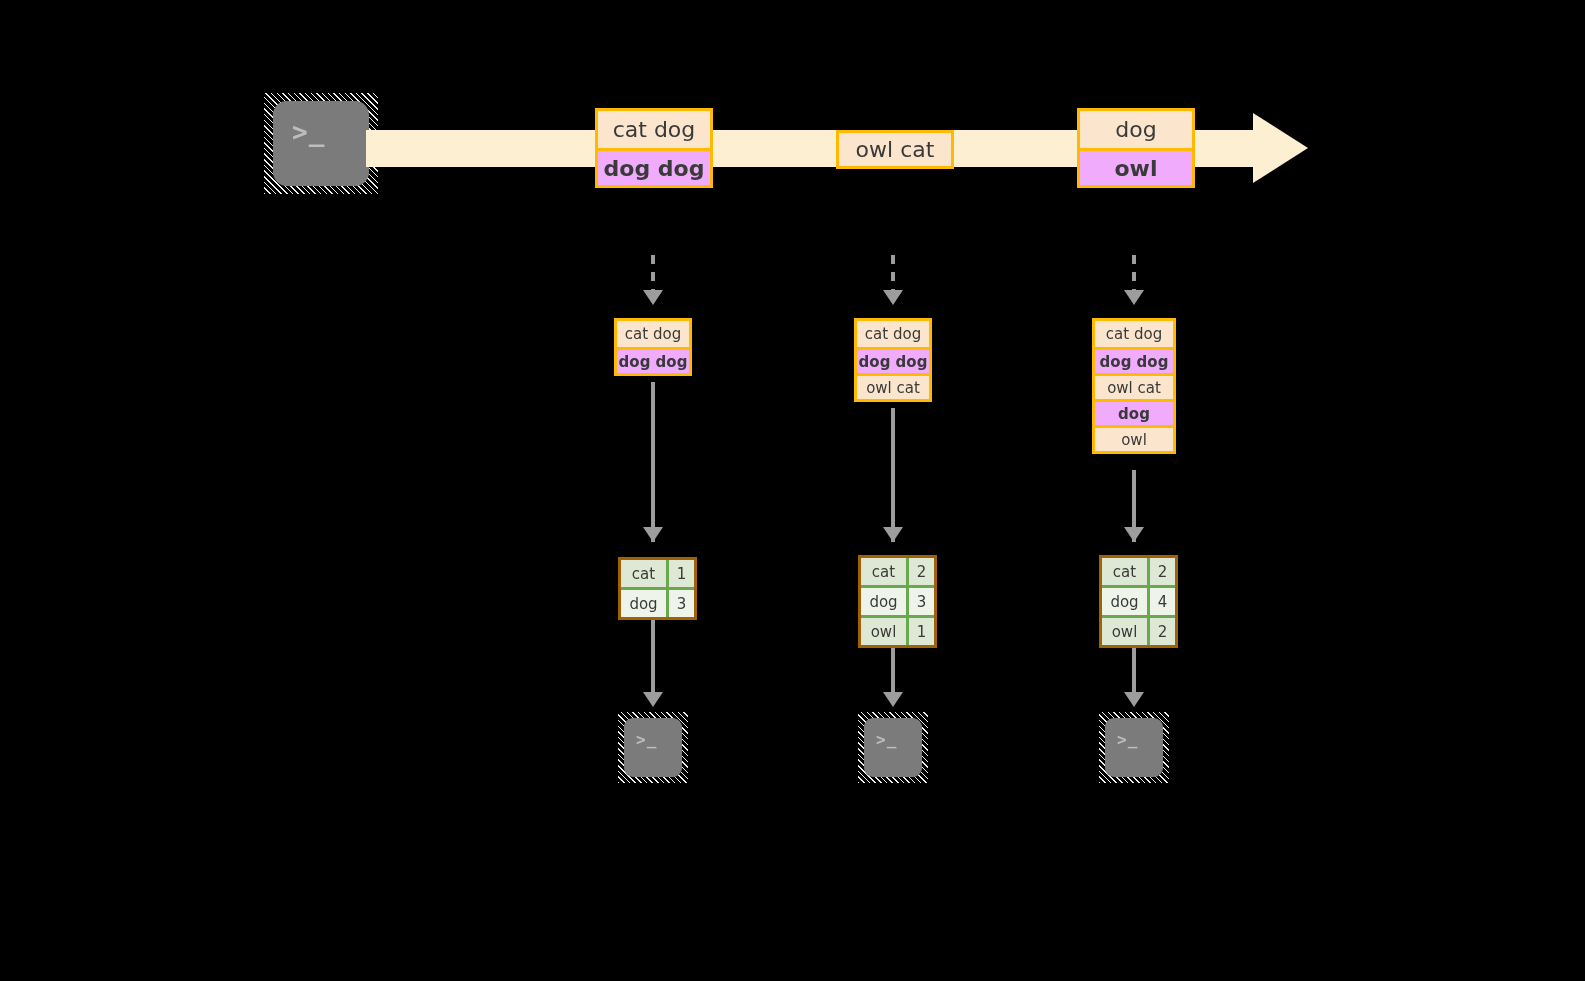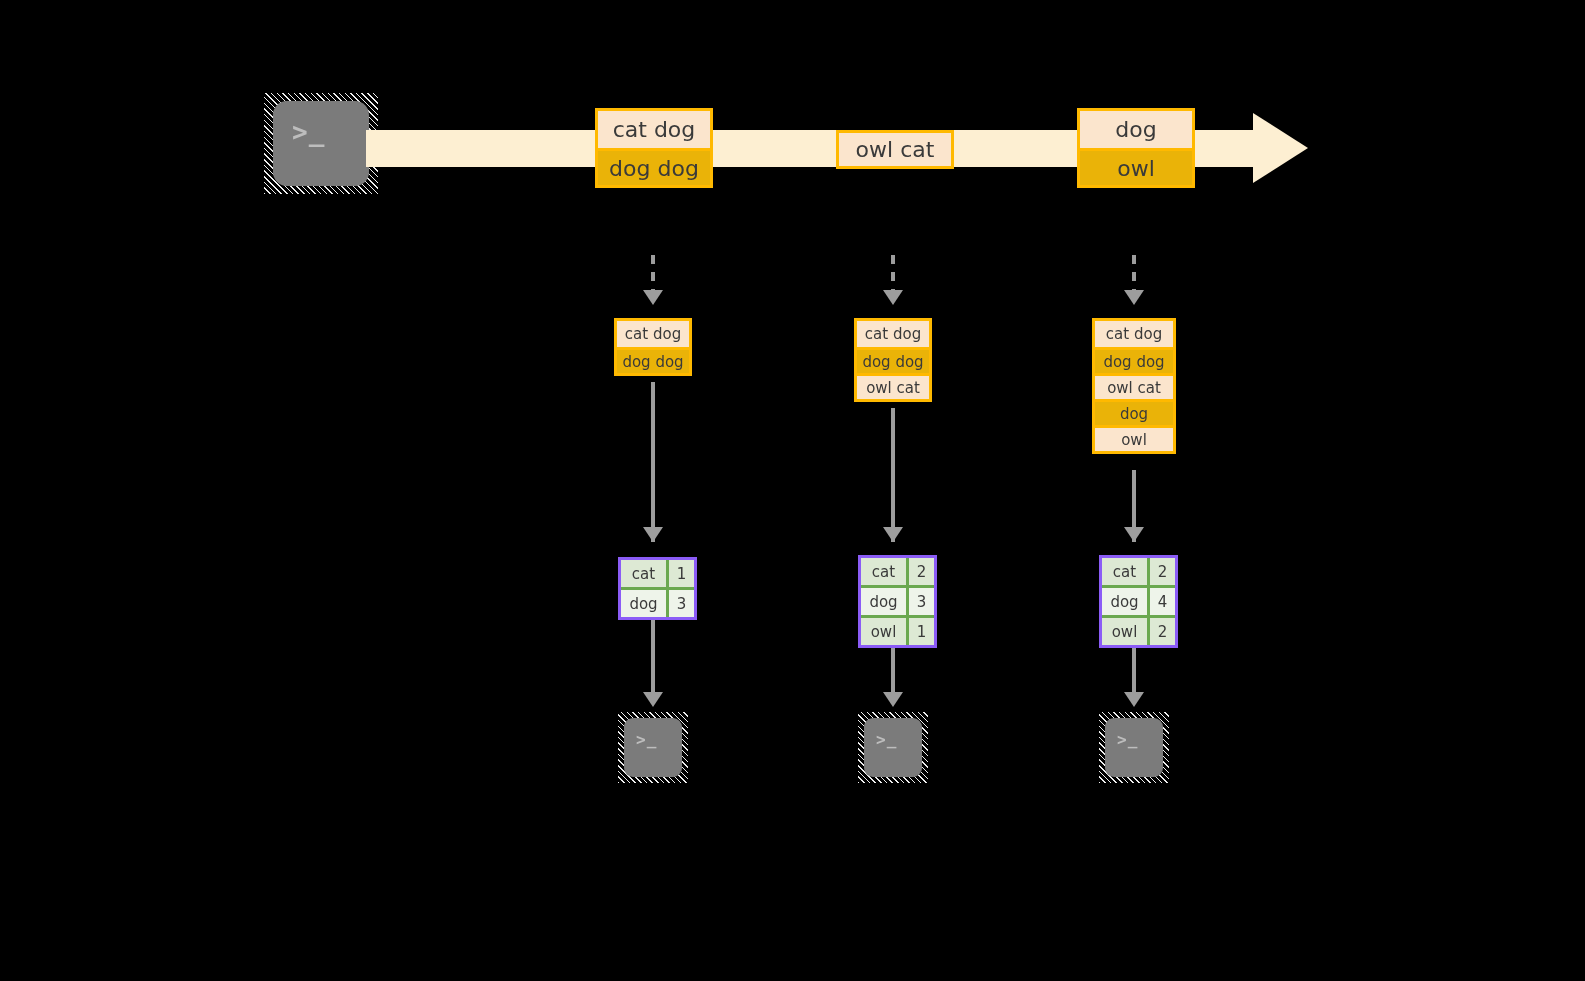--- a/index.html
+++ b/index.html
@@ -43,37 +43,37 @@
 
   
   .obox{
     position:absolute;box-sizing:border-box;
     border:3px solid #FFB900;background:#FBE5CD;
   }
   .orow{
     box-sizing:border-box;display:flex;align-items:center;justify-content:center;
     color:#3a3a3a;background:#FBE5CD;
   }
-  .orow.alt{background:#eab308;}
+  .orow.alt{background:#f0abfc;font-weight:bold;}
   .orow + .orow{border-top:3px solid #FFB900;}
 
   
   .obox.top{width:118px;}
   .obox.top .orow{height:37px;font-size:22px;}
   .obox.top.single .orow{height:33px;}
 
   
   .obox.stack{width:78px;}
   .obox.stack .orow{height:26px;font-size:15px;}
   .obox.stack.wide{width:84px;}
 
   
   .gbox{
     position:absolute;box-sizing:border-box;
-    border:3px solid #8b5cf6;background:#fef9c3;
+    border:3px solid #a16207;background:#fef9c3;
   }
   .grow{display:flex;box-sizing:border-box;}
   .grow + .grow{border-top:3px solid #6AA84F;}
   .gcell{
     box-sizing:border-box;height:27px;display:flex;align-items:center;
     justify-content:center;color:#3a3a3a;font-size:15px;background:#DDE9D4;
   }
   .grow.alt .gcell{background:#EEF4EA;}
   .gcell.k{width:45px;}
   .gcell.v{width:28px;border-left:3px solid #6AA84F;}

